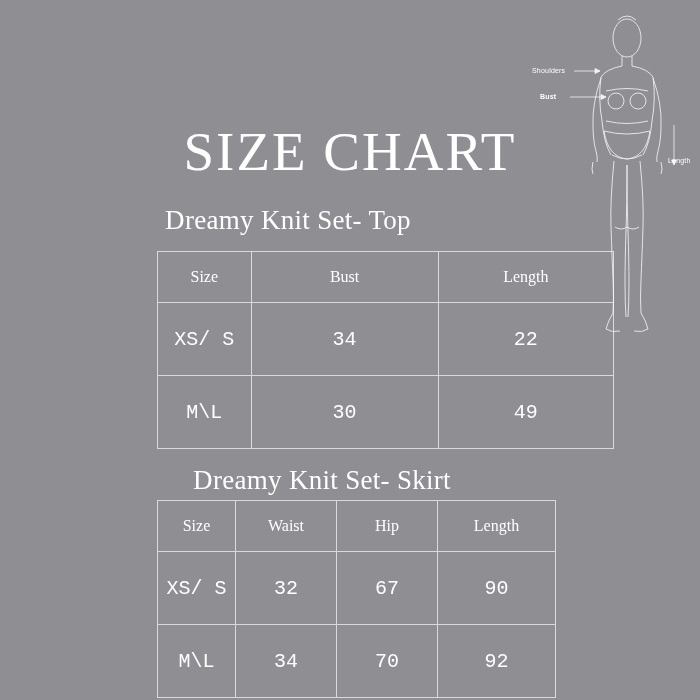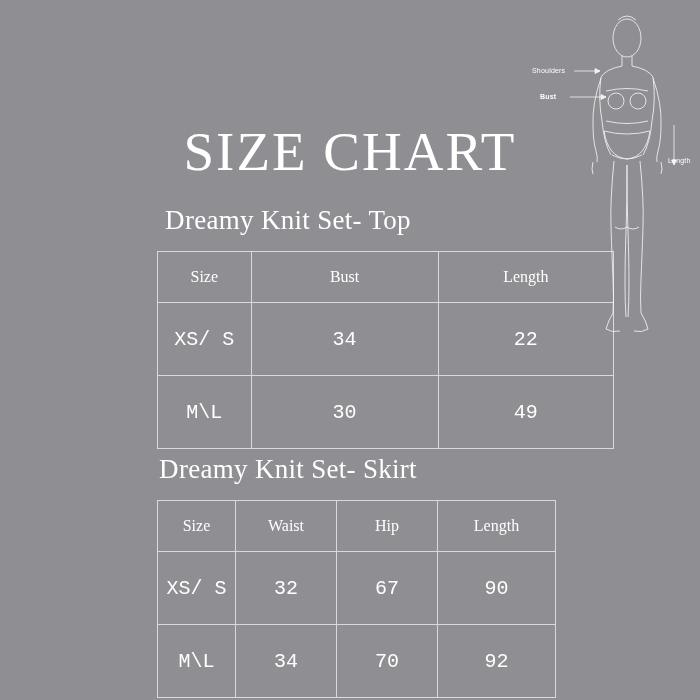--- a/index.html
+++ b/index.html
@@ -42,21 +42,21 @@
     position: absolute;
     left: 0;
     width: 576px;
     text-align: center;
     font-size: 27px;
     font-weight: 400;
     color: #ffffff;
     letter-spacing: 0.3px;
   }
   .heading-top { top: 205px; }
-  .heading-skirt { top: 454px; }
+  .heading-skirt { top: 465px; padding-left: 34px; }
 
   
   .size-table {
     position: absolute;
     border-collapse: collapse;
     table-layout: fixed;
   }
   .size-table td, .size-table th {
     border: 1px solid #d9d9de;
     text-align: center;

